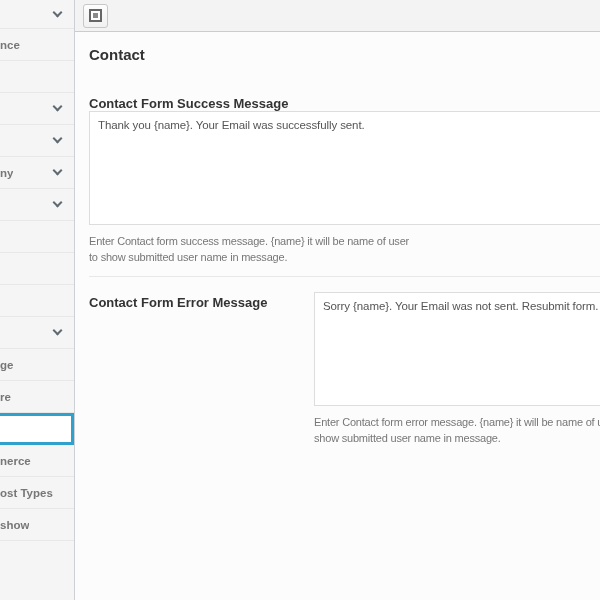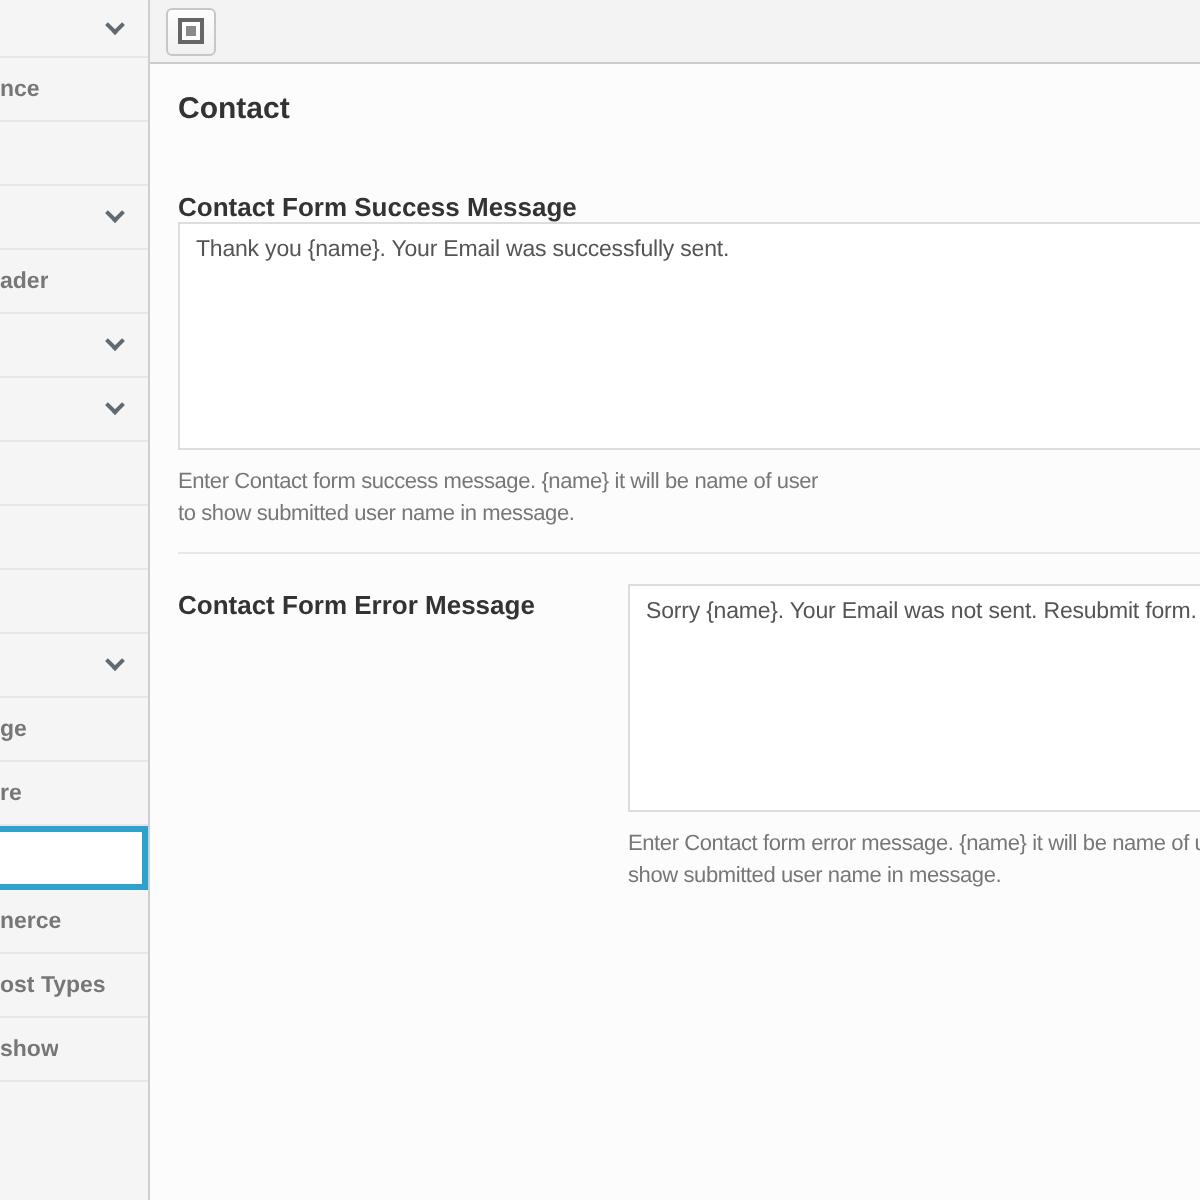--- a/index.html
+++ b/index.html
@@ -64,24 +64,25 @@
         <span class="sb-label">nce</span>
       </div>
       <div class="sb-item">
         <span class="sb-label"></span>
       </div>
       <div class="sb-item">
         <span class="sb-label"></span>
         <span class="chev"></span>
       </div>
       <div class="sb-item">
-        <span class="sb-label">ader</span>
+        <span class="sb-label"></span>
+        <span class="chev"></span>
       </div>
       <div class="sb-item">
-        <span class="sb-label"></span>
+        <span class="sb-label">ny</span>
         <span class="chev"></span>
       </div>
       <div class="sb-item">
         <span class="sb-label"></span>
         <span class="chev"></span>
       </div>
       <div class="sb-item">
         <span class="sb-label"></span>
       </div>
       <div class="sb-item">

